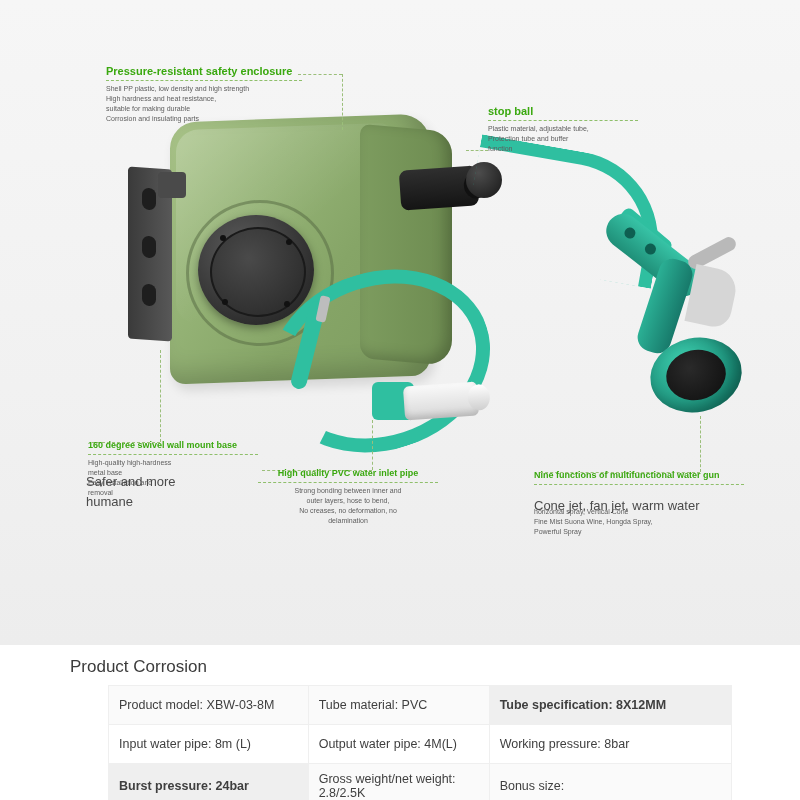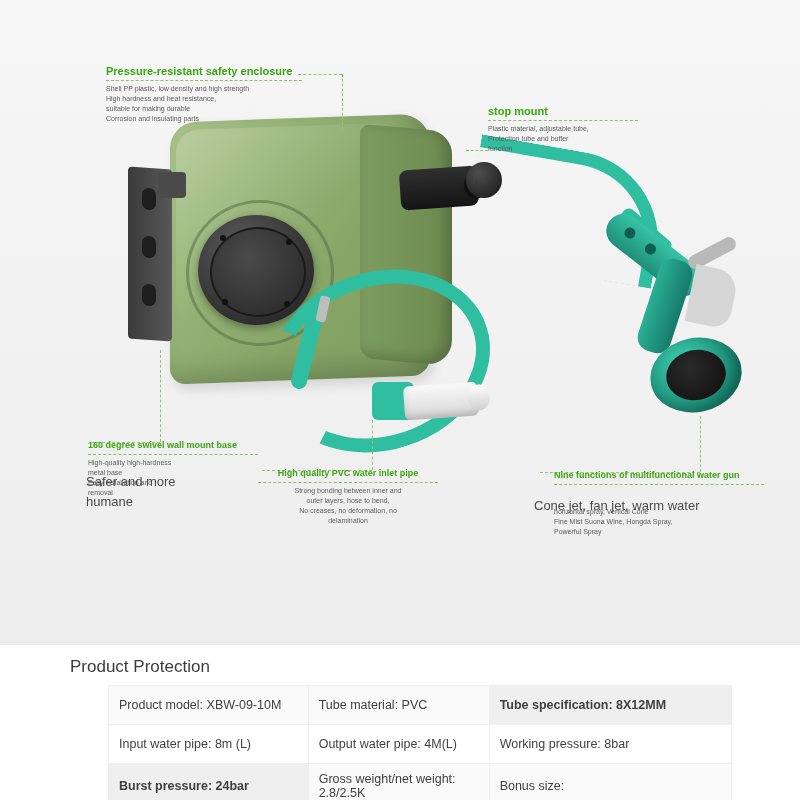--- a/index.html
+++ b/index.html
@@ -235,21 +235,21 @@
     <div class="callout" style="left:106px;top:64px;width:196px;">
       <div class="title">Pressure-resistant safety enclosure</div>
       <div class="dashes"></div>
       <div class="body" style="white-space:pre-line;">Shell PP plastic, low density and high strength
 High hardness and heat resistance,
 suitable for making durable
 Corrosion and insulating parts</div>
     </div>
 
     <div class="callout" style="left:488px;top:104px;width:150px;">
-      <div class="title">stop mount</div>
+      <div class="title">stop ball</div>
       <div class="dashes"></div>
       <div class="body" style="white-space:pre-line;">Plastic material, adjustable tube,
 Protection tube and buffer
 function</div>
     </div>
 
     <div class="callout" style="left:88px;top:438px;width:170px;">
       <div class="title small">160 degree swivel wall mount base</div>
       <div class="dashes"></div>
       <div class="body" style="white-space:pre-line;">High-quality high-hardness
@@ -260,39 +260,39 @@
 
     <div class="callout" style="left:258px;top:466px;width:180px;text-align:center;">
       <div class="title small">High quality PVC water inlet pipe</div>
       <div class="dashes"></div>
       <div class="body" style="white-space:pre-line;">Strong bonding between inner and
 outer layers, hose to bend,
 No creases, no deformation, no
 delamination</div>
     </div>
 
-    <div class="callout" style="left:534px;top:468px;width:210px;margin-left:20px;">
+    <div class="callout" style="left:534px;top:468px;width:210px;">
       <div class="title small">Nine functions of multifunctional water gun</div>
       <div class="dashes"></div>
       <div class="body" style="white-space:pre-line;margin-top:22px;">horizontal spray,          Vertical Cone
 Fine Mist Suona Wine, Hongda Spray,
 Powerful Spray</div>
     </div>
 
     <div class="big-text" style="left:86px;top:472px;white-space:pre-line;">Safer and more
 humane</div>
     <div class="big-text" style="left:534px;top:496px;">Cone jet, fan jet, warm water</div>
   </div>
 
   <div class="params-wrap">
-    <div class="params-title">Product Protection</div>
+    <div class="params-title">Product Corrosion</div>
     <table class="params">
       <tbody>
         <tr>
-          <td class="col1">Product model: XBW-09-10M</td>
+          <td class="col1">Product model: XBW-03-8M</td>
           <td class="col2">Tube material: PVC</td>
           <td class="col3 hl">Tube specification: 8X12MM</td>
         </tr>
         <tr>
           <td class="col1">Input water pipe: 8m (L)</td>
           <td class="col2">Output water pipe: 4M(L)</td>
           <td class="col3">Working pressure: 8bar</td>
         </tr>
         <tr>
           <td class="col1 hl">Burst pressure: 24bar</td>

